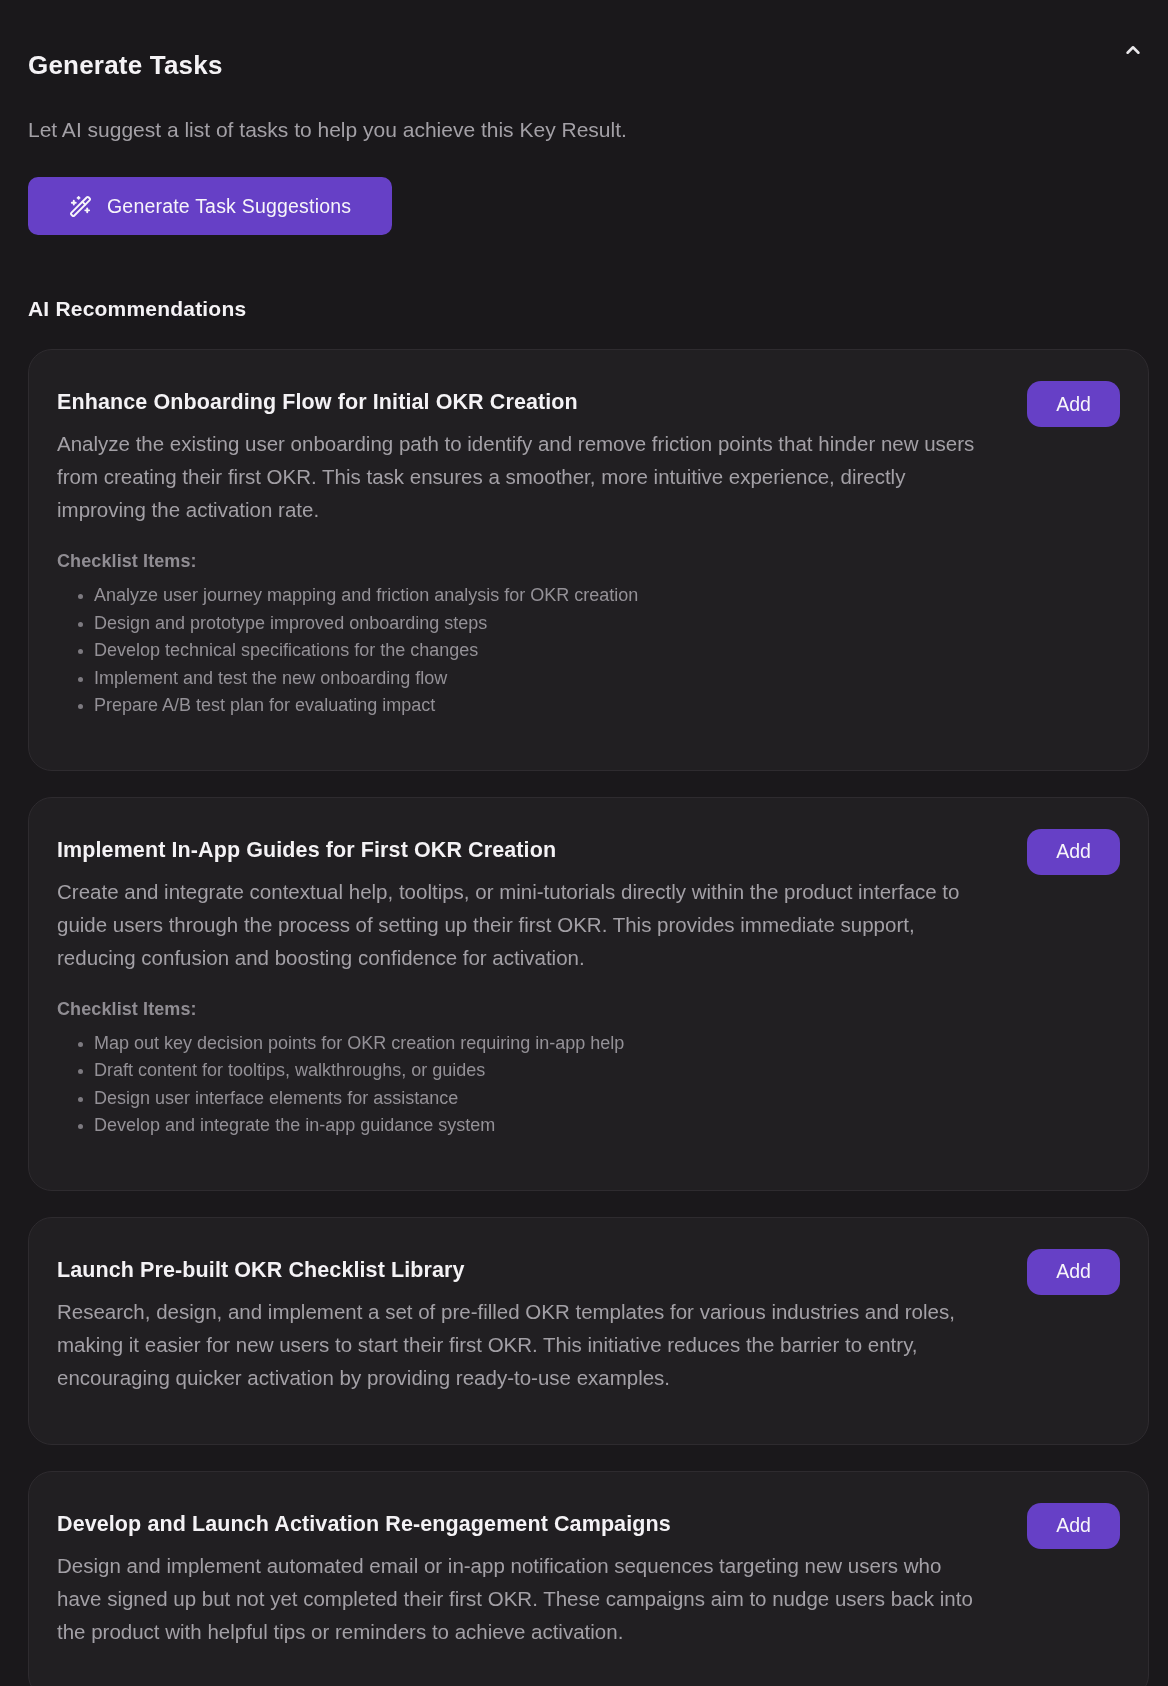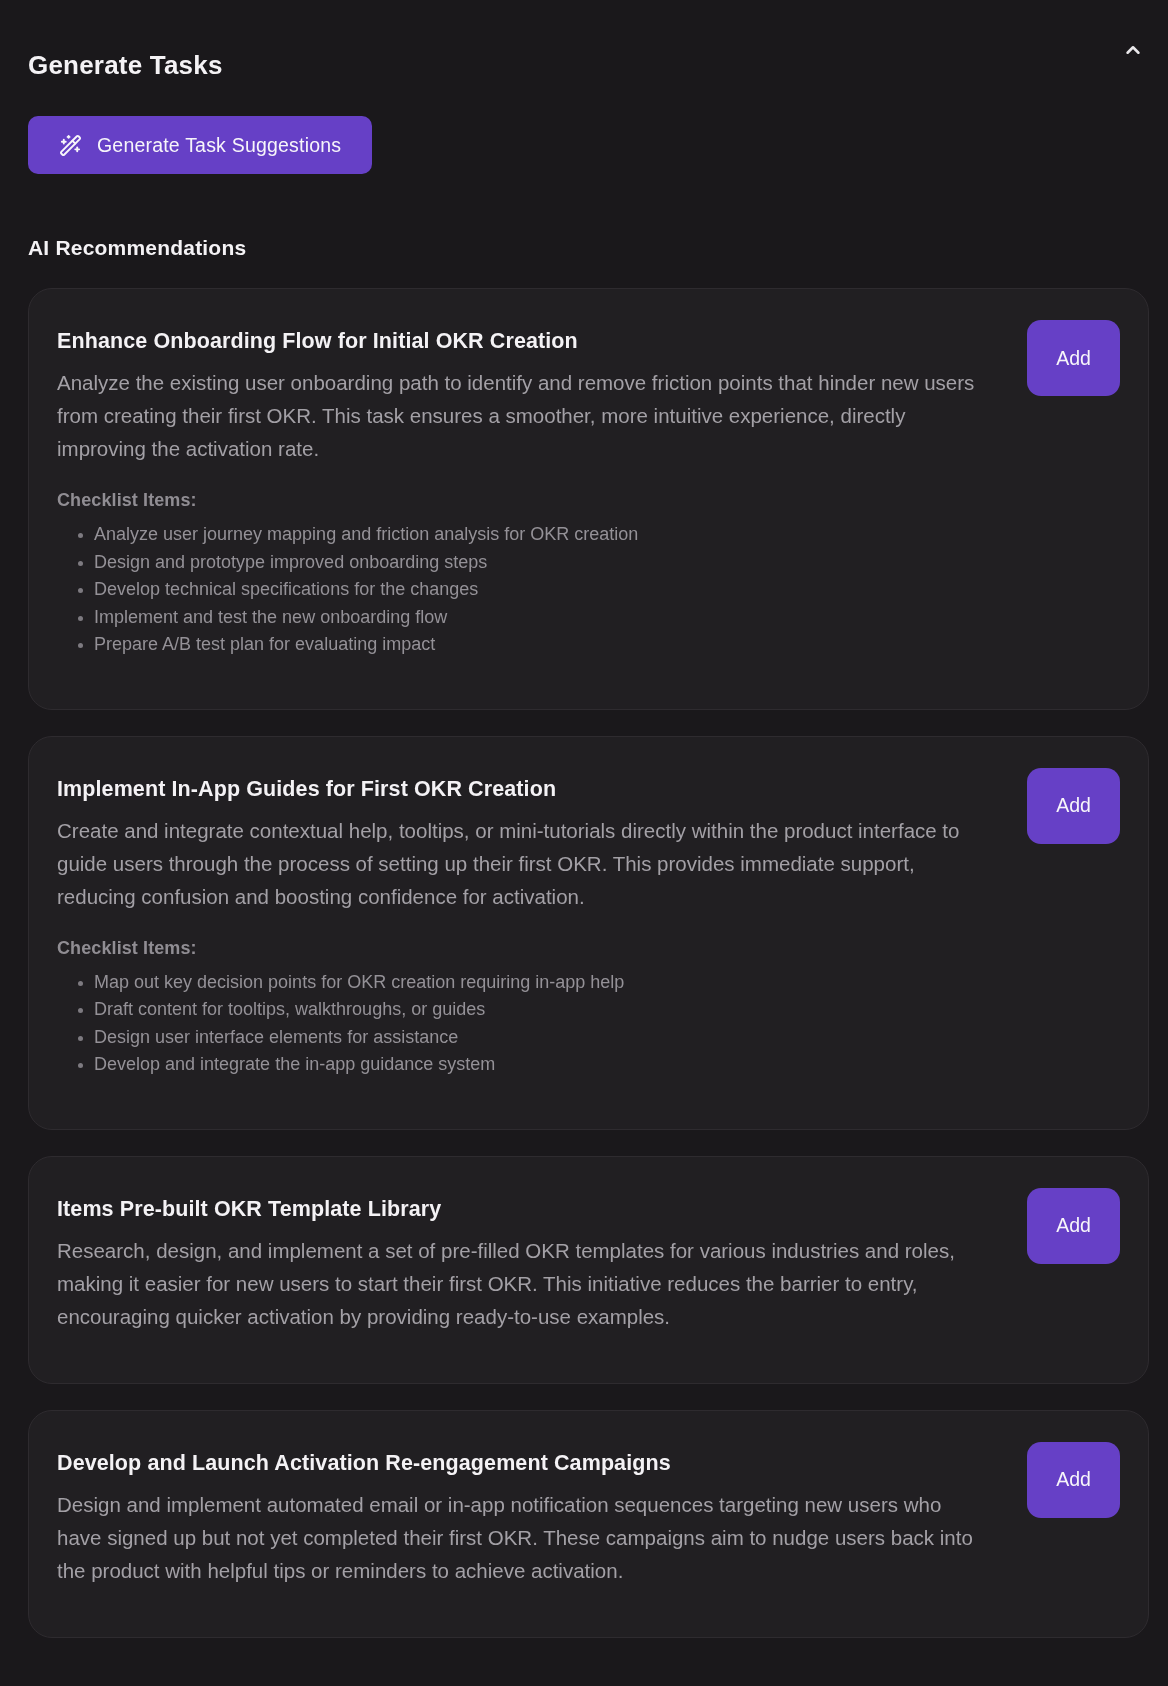--- a/index.html
+++ b/index.html
@@ -34,21 +34,21 @@
     background:none;border:none;cursor:pointer;color:#e9e7ea;
     width:32px;height:32px;display:flex;align-items:center;justify-content:center;
   }
   .panel-subtitle{
     margin-top:37px;
     font-size:21px;color:var(--text-muted);
   }
   .generate-btn{
     margin-top:35px;
     display:inline-flex;align-items:center;gap:15px;
-    height:58px;padding:0 31px;
+    height:58px;padding:0 41px;
     background:var(--accent);color:#f7f5fa;
     border:none;border-radius:10px;cursor:pointer;
     font-family:inherit;font-size:19.5px;font-weight:500;letter-spacing:.2px;
   }
   .generate-btn svg{flex:0 0 auto;}
   .section-heading{
     margin-top:62px;
     font-size:21px;font-weight:700;color:var(--text-bright);letter-spacing:.2px;
   }
   .rec-list{margin-top:28px;}
@@ -66,21 +66,21 @@
   .rec-title{
     margin-top:9px;
     font-size:21.5px;font-weight:600;color:var(--text-bright);letter-spacing:.1px;
   }
   .rec-desc{
     margin-top:12px;
     font-size:20.5px;line-height:33px;color:var(--text-muted);
   }
   .add-btn{
     flex:0 0 auto;
-    height:76px;min-width:93px;padding:0 25px;
+    height:46px;min-width:93px;padding:0 25px;
     background:var(--accent);color:#f7f5fa;
     border:none;border-radius:14px;cursor:pointer;
     font-family:inherit;font-size:19.5px;font-weight:500;
   }
   .checklist-section{margin-top:25px;}
   .checklist-heading{
     font-size:18px;font-weight:700;color:var(--text-dim);letter-spacing:.1px;
   }
   .checklist{
     margin-top:10px;
@@ -101,20 +101,21 @@
     <div class="panel-title">Generate Tasks</div>
     <button class="collapse-btn">
       <span style="display:flex;">
         <svg width="26" height="26" viewBox="0 0 24 24" fill="none" stroke="#e9e7ea" stroke-width="2.4" stroke-linecap="round" stroke-linejoin="round">
           <polyline points="7 14.5 12 9.5 17 14.5"></polyline>
         </svg>
       </span>
     </button>
   </div>
 
+  <div class="panel-subtitle">Let AI suggest a list of tasks to help you achieve this Key Result.</div>
 
   <button class="generate-btn">
     <span style="display:flex;">
       <svg width="23" height="23" viewBox="0 0 24 24" fill="none" stroke="#f7f5fa" stroke-width="2" stroke-linecap="round" stroke-linejoin="round">
         <path d="m21.64 3.64-1.28-1.28a1.21 1.21 0 0 0-1.72 0L2.36 18.64a1.21 1.21 0 0 0 0 1.72l1.28 1.28a1.2 1.2 0 0 0 1.72 0L21.64 5.36a1.2 1.2 0 0 0 0-1.72"></path>
         <path d="m14 7 3 3"></path>
         <path d="M5 6v4"></path>
         <path d="M19 14v4"></path>
         <path d="M10 2v2"></path>
         <path d="M7 8H3"></path>
@@ -163,21 +164,21 @@
               </ul>
         </div>
       </div>
       <button class="add-btn">Add</button>
     </div>
   </div>
 
   <div class="rec-card">
     <div class="rec-card-row">
       <div class="rec-card-main">
-        <div class="rec-title">Items Pre-built OKR Template Library</div>
+        <div class="rec-title">Launch Pre-built OKR Checklist Library</div>
         <div class="rec-desc">Research, design, and implement a set of pre-filled OKR templates for various industries and roles, making it easier for new users to start their first OKR. This initiative reduces the barrier to entry, encouraging quicker activation by providing ready-to-use examples.</div>
 
       </div>
       <button class="add-btn">Add</button>
     </div>
   </div>
 
   <div class="rec-card">
     <div class="rec-card-row">
       <div class="rec-card-main">

